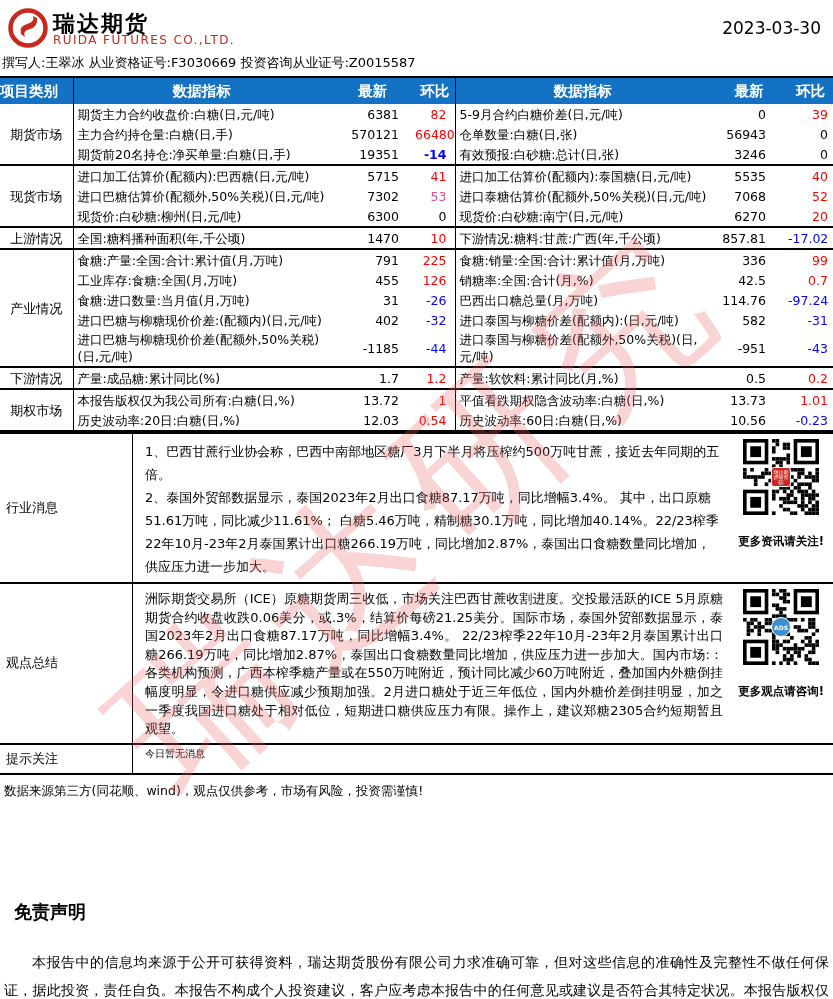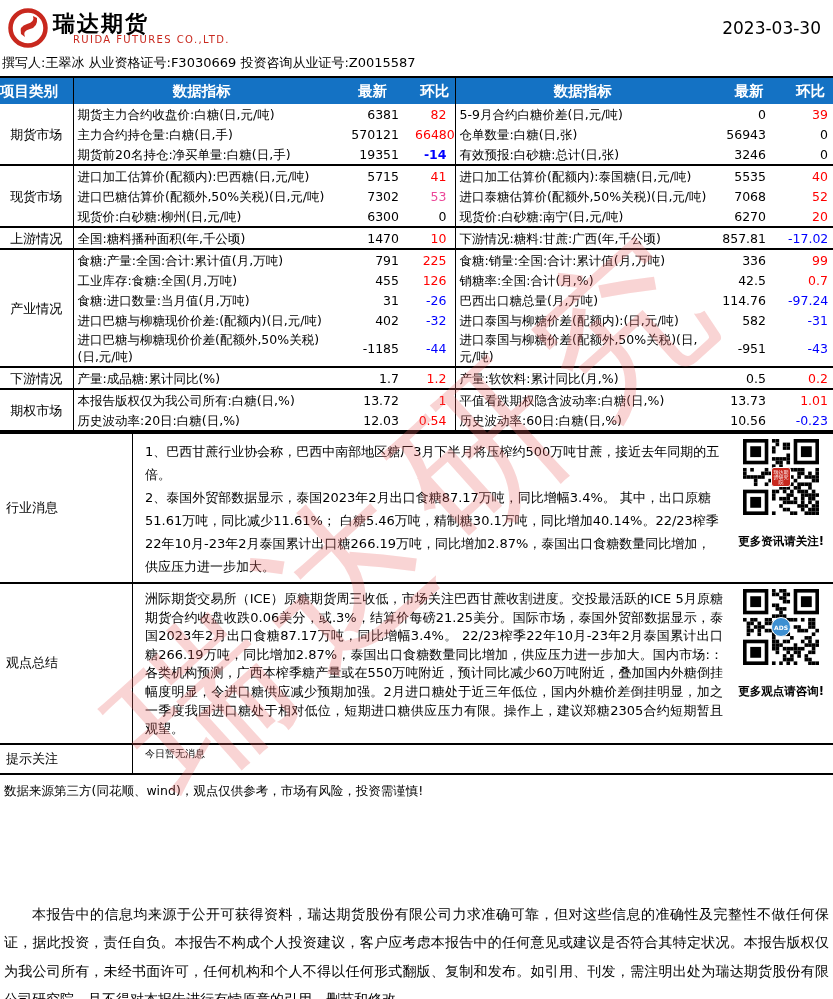--- a/index.html
+++ b/index.html
@@ -4,21 +4,21 @@
 <style>
   html,body{margin:0;padding:0;background:#fff;}
   .page{position:relative;width:833px;height:999px;background:#fff;overflow:hidden;
         font-family:"DejaVu Sans","Liberation Sans",sans-serif;color:#000;}
   
   .hdr{position:relative;height:52px;}
   .logo{position:absolute;left:8px;top:8px;display:flex;align-items:center;}
   .logo-mark{width:40px;height:40px;}
   .logo-txt{margin-left:5px;}
   .logo-cn{font-size:22px;font-weight:bold;letter-spacing:2px;line-height:24px;}
-  .logo-en{font-size:10px;color:#c8281e;letter-spacing:1.4px;line-height:8px;margin-left:20px;}
+  .logo-en{font-size:12px;color:#c8281e;letter-spacing:1.4px;line-height:8px;}
   .title{position:absolute;left:0;right:0;top:8px;text-align:center;font-size:27px;font-weight:bold;letter-spacing:1px;}
   .date{position:absolute;right:12px;top:18px;font-size:17px;}
   .author{font-size:13px;padding:2px 2px 4px 2px;border-bottom:2px solid #000;}
   
   table.ind{border-collapse:collapse;table-layout:fixed;width:833px;font-size:12.5px;}
   table.ind th{background:var(--hbg,#1472c4);color:#fff;font-size:14.5px;font-weight:bold;height:26px;padding:0;}
   th.h-cat{text-align:left;padding-left:5px;}
   td{padding:1px 0;line-height:17px;vertical-align:middle;}
   td.cat{text-align:center;font-size:13px;}
   td.c-ind,th.b-l{border-left:1px solid #000;}
@@ -532,16 +532,17 @@
   </div>
 
   <div class="sec tips-row">
     <div class="sec-label">提示关注</div>
     <div class="sec-body">今日暂无消息</div>
   </div>
 
   <div class="footer-note">数据来源第三方(同花顺、wind)，观点仅供参考，市场有风险，投资需谨慎!</div>
 
   <div class="disc">
+    <div class="disc-title">免责声明</div>
     <div class="disc-body">本报告中的信息均来源于公开可获得资料，瑞达期货股份有限公司力求准确可靠，但对这些信息的准确性及完整性不做任何保证，据此投资，责任自负。本报告不构成个人投资建议，客户应考虑本报告中的任何意见或建议是否符合其特定状况。本报告版权仅为我公司所有，未经书面许可，任何机构和个人不得以任何形式翻版、复制和发布。如引用、刊发，需注明出处为瑞达期货股份有限公司研究院，且不得对本报告进行有悖原意的引用、删节和修改。</div>
   </div>
 
 </div>
 
 </body></html>

